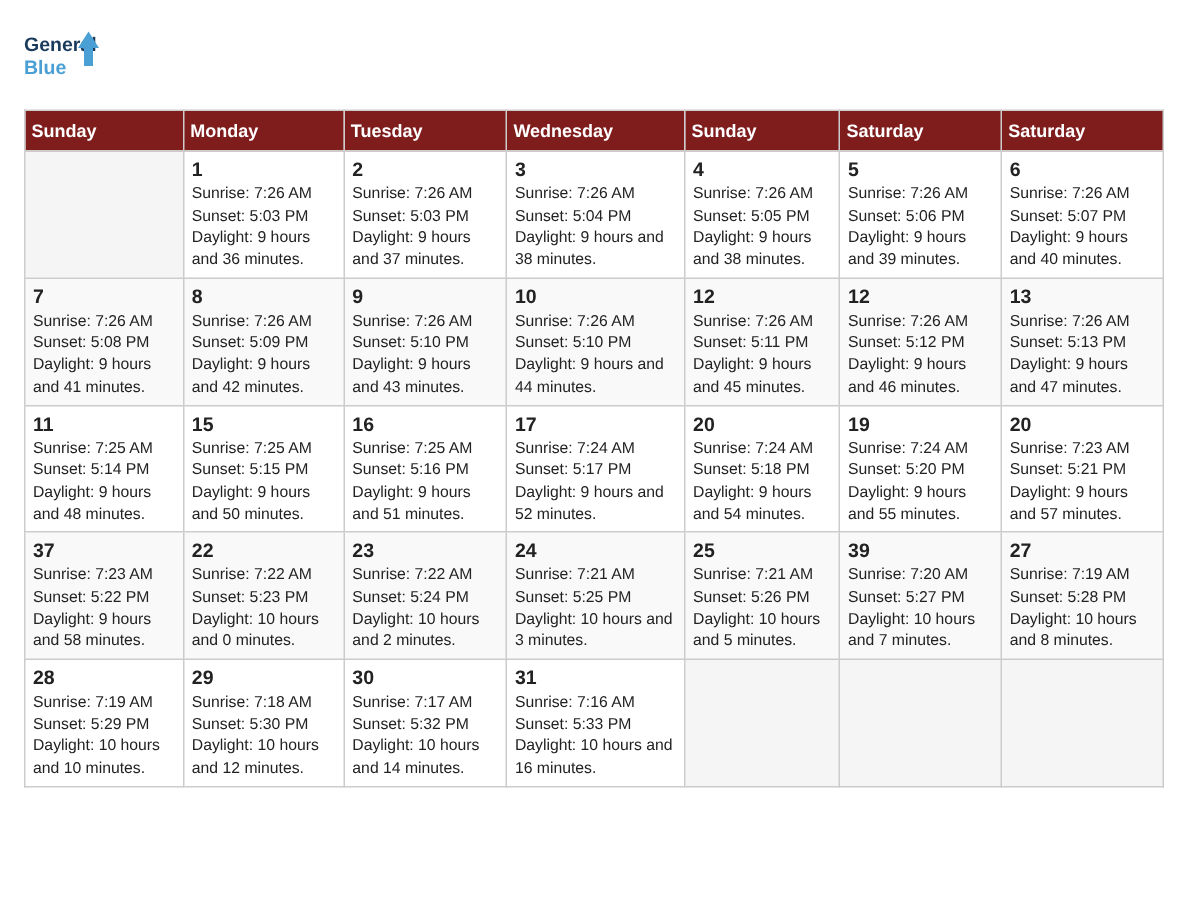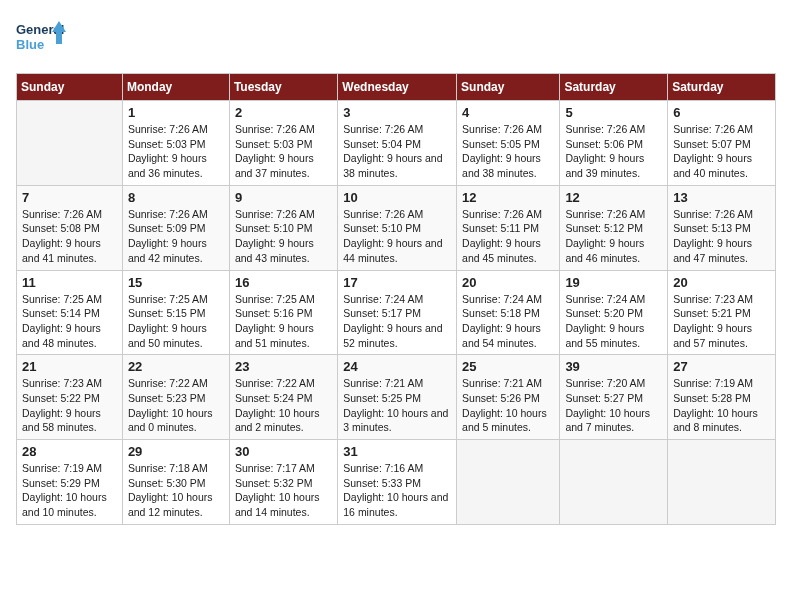--- a/index.html
+++ b/index.html
@@ -184,21 +184,21 @@
           <div class="day-num">19</div>
           <div class="day-info">Sunrise: 7:24 AM<br>Sunset: 5:20 PM<br>Daylight: 9 hours and 55 minutes.</div>
         </td>
         <td>
           <div class="day-num">20</div>
           <div class="day-info">Sunrise: 7:23 AM<br>Sunset: 5:21 PM<br>Daylight: 9 hours and 57 minutes.</div>
         </td>
       </tr>
       <tr>
         <td>
-          <div class="day-num">21</div>
+          <div class="day-num">37</div>
           <div class="day-info">Sunrise: 7:23 AM<br>Sunset: 5:22 PM<br>Daylight: 9 hours and 58 minutes.</div>
         </td>
         <td>
           <div class="day-num">22</div>
           <div class="day-info">Sunrise: 7:22 AM<br>Sunset: 5:23 PM<br>Daylight: 10 hours and 0 minutes.</div>
         </td>
         <td>
           <div class="day-num">23</div>
           <div class="day-info">Sunrise: 7:22 AM<br>Sunset: 5:24 PM<br>Daylight: 10 hours and 2 minutes.</div>
         </td>

